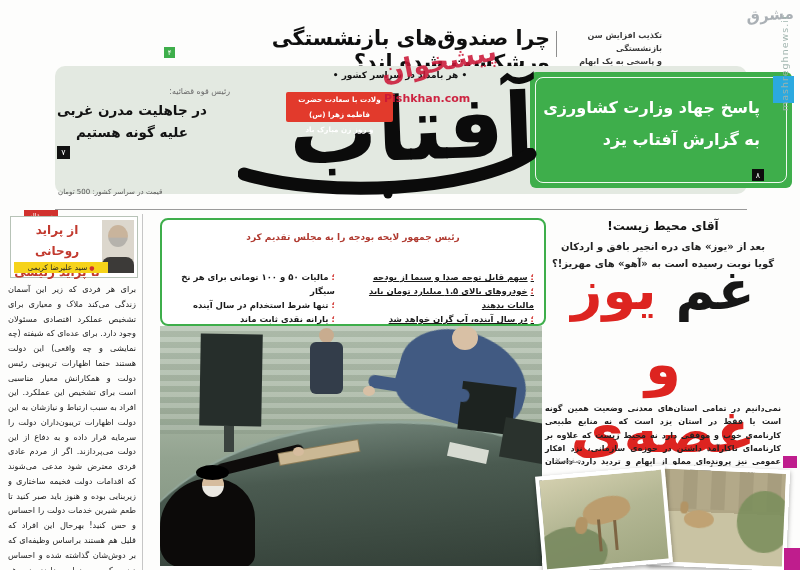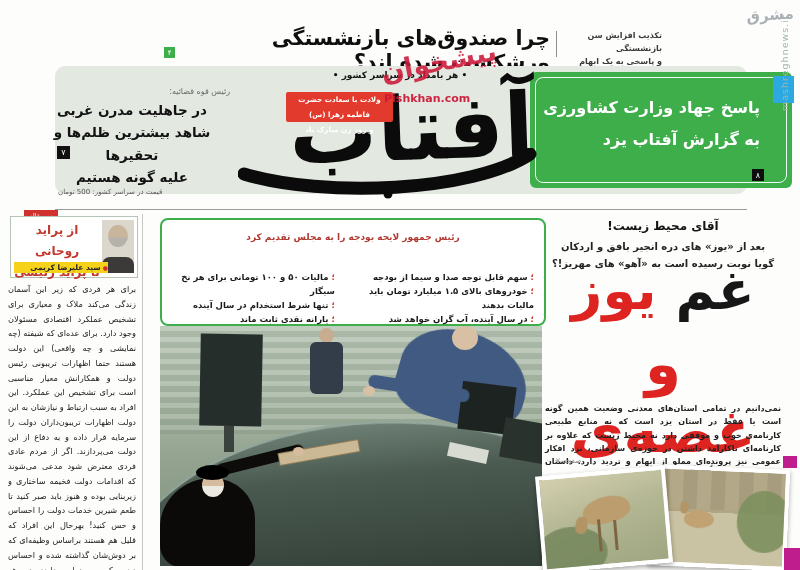--- a/index.html
+++ b/index.html
@@ -44,31 +44,31 @@
   
   .edit-label{left:24px;top:210px;width:34px;height:11px;background:#d1322e;color:#fff;font-size:6.5px;
               display:flex;align-items:center;justify-content:center;}
   .edit-headbox{left:10px;top:216px;width:126px;height:60px;border:1px solid #b7c3b7;background:#fff;}
   .edit-title{position:absolute;left:2px;top:3px;width:88px;text-align:center;font-size:12px;font-weight:800;color:#c23a2f;line-height:1.75;}
   .edit-photo{position:absolute;right:3px;top:3px;width:32px;height:53px;background:#dcd7cd;overflow:hidden;}
   .ep-head{position:absolute;left:6px;top:5px;width:20px;height:22px;border-radius:50%;
            background:linear-gradient(180deg,#c9b49c 55%,#b5b2ac 60%);}
   .ep-body{position:absolute;left:0;bottom:0;width:32px;height:16px;background:#3c3a38;border-radius:8px 8px 0 0;}
   .edit-authorbar{position:absolute;left:3px;top:45px;width:94px;height:11px;background:#f6d31a;
-                  display:flex;align-items:center;font-size:7.5px;font-weight:700;color:#222;gap:2px;}
+                  display:flex;align-items:center;justify-content:center;font-size:7.5px;font-weight:400;color:#222;gap:2px;}
   .edit-authorbar .dot{color:#d1322e;font-size:6px;}
   .edit-body{left:8px;top:282px;width:128px;height:288px;font-size:8.2px;line-height:1.8;text-align:justify;color:#1b1b1b;overflow:hidden;}
   .vrule{left:142px;top:214px;width:1px;height:356px;background:#c6c6c6;}
   
   .budget-box{left:160px;top:218px;width:382px;height:104px;border:2px solid #3eae4b;border-radius:8px;background:#fff;}
   .b-kicker{position:absolute;top:12px;left:0;right:0;text-align:center;font-size:9px;font-weight:700;color:#b03a30;}
   .b-headline{position:absolute;top:16px;left:0;right:0;text-align:center;font-size:23px;font-weight:900;color:#0e0e0e;letter-spacing:-.5px;}
   .b-bullets{position:absolute;top:50px;right:10px;left:10px;display:flex;gap:8px;}
   .b-col{font-size:8.5px;font-weight:700;line-height:1.65;color:#1a1a1a;text-align:right;}
-  .b-col.right{width:54%;}
+  .b-col.right{width:54%;text-decoration:underline;}
   .b-col.left{width:46%;}
   .b-item::before{content:"؛";color:#d1322e;font-weight:900;margin-left:3px;}
   .b-pageref{text-align:center;font-size:7.5px;color:#999;font-weight:400;margin-top:2px;}
   
   .parl{left:160px;top:326px;width:382px;height:240px;overflow:hidden;
         background:linear-gradient(180deg,#b9c6b6 0%,#aab8a6 30%,#93a390 55%,#7d8f7c 100%);}
   .parl div{position:absolute;filter:blur(.4px);}
   .p-rows{left:0;top:0;right:0;height:45%;filter:none;
           background:repeating-linear-gradient(180deg,rgba(255,255,255,.12) 0 5px,rgba(60,80,60,.10) 5px 11px);}
   .p-monitor{left:40px;top:8px;width:62px;height:92px;background:#262e2b;transform:rotate(1deg);}
@@ -138,21 +138,20 @@
   <div class="abs magenta-corner"></div>
   <div class="abs pish-fa">پیشخوان</div>
   <div class="abs pish-com">Pishkhan.com</div>
 
   <div class="abs band"></div>
   <div class="abs tagline">• هر بامداد در سراسر کشور •</div>
 
   <div class="abs jud-kicker">رئیس قوه قضائیه:</div>
   <div class="abs jud-lines">
     <div>در جاهلیت مدرن غربی</div>
-    <div>شاهد بیشترین ظلم‌ها و تحقیرها</div>
     <div>علیه گونه هستیم</div>
   </div>
   <div class="abs jud-badge">۷</div>
   <div class="abs price">قیمت در سراسر کشور: 500 تومان</div>
 
   <div class="abs logo">آفتاب</div>
   <svg class="abs swoosh" width="300" height="52" viewBox="0 0 300 52">
     <path d="M292,6 C235,44 85,50 6,26" stroke="#0b0b0b" stroke-width="13" fill="none" stroke-linecap="round"></path>
     <circle cx="150" cy="46" r="4.5" fill="#0b0b0b"></circle>
   </svg>

